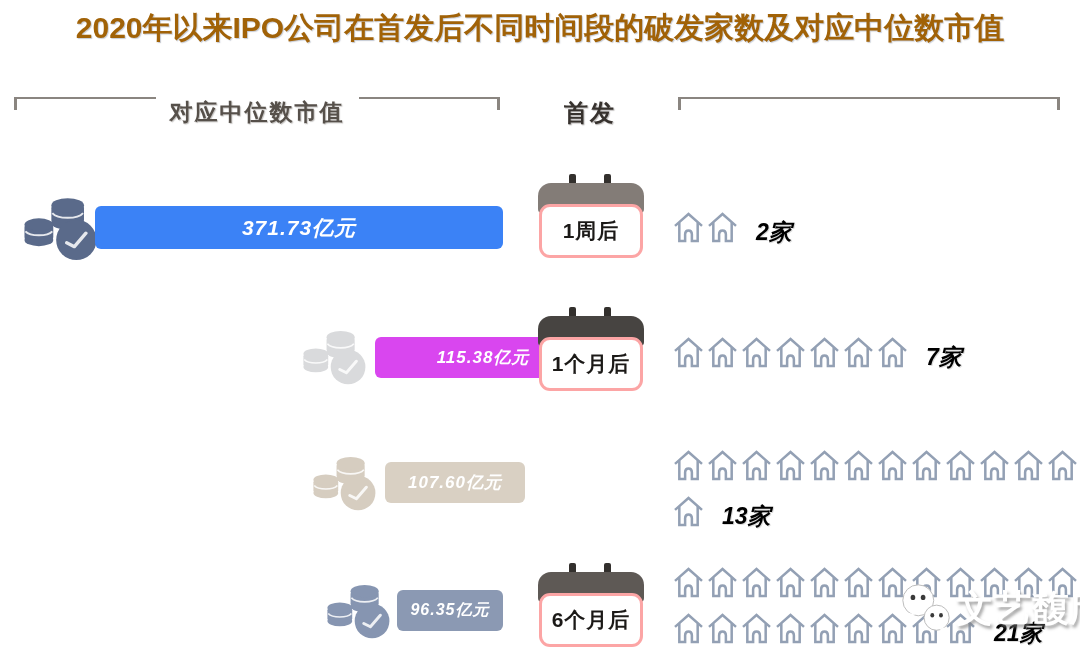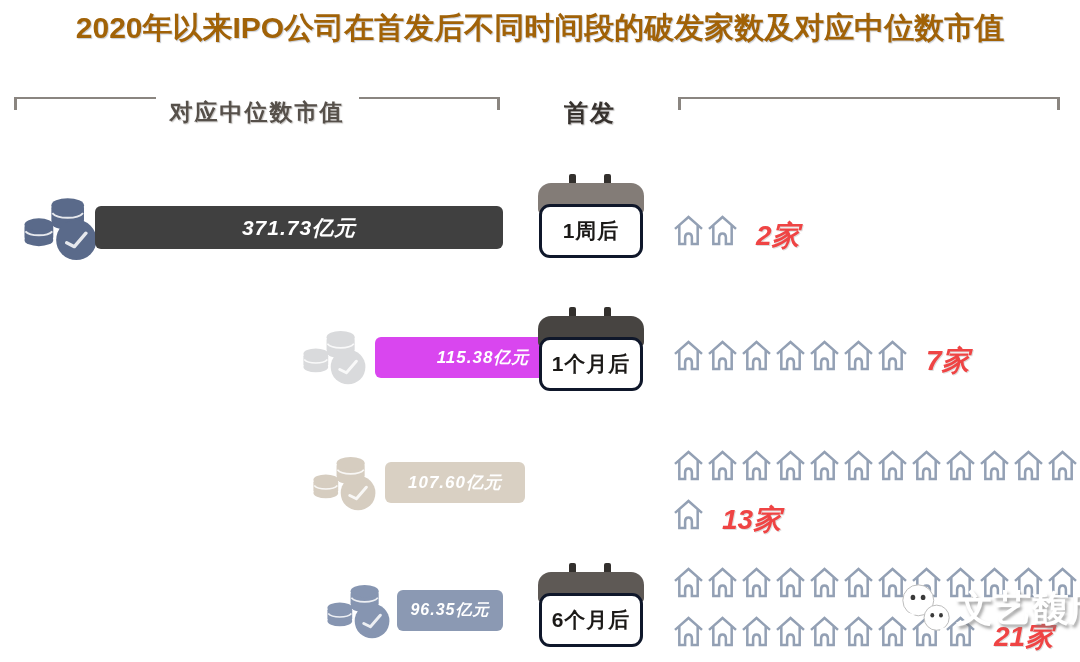--- a/index.html
+++ b/index.html
@@ -42,32 +42,32 @@
 
   
   .calendar{position:absolute;width:106px;height:84px;}
   #cal-1{left:538px;top:174px;} #cal-2{left:538px;top:307px;}
   #cal-3{left:538px;top:432px;} #cal-4{left:538px;top:563px;}
   .cal-peg{position:absolute;top:0;width:7px;height:16px;background:#33302d;border-radius:2px;}
   .cal-peg.p1{left:31px;} .cal-peg.p2{left:66px;}
   .cal-band{position:absolute;top:9px;left:0;right:0;height:30px;
             border-radius:13px 13px 4px 4px;}
   .cal-body{position:absolute;top:30px;left:1px;right:1px;bottom:0;background:#ffffff;
-            border:3px solid #0f172a;border-radius:11px;display:flex;align-items:center;
+            border:3px solid #fca5a5;border-radius:11px;display:flex;align-items:center;
             justify-content:center;font-weight:bold;font-size:21px;color:#1b1917;
             letter-spacing:1px;white-space:nowrap;}
 
   
   .houses{position:absolute;width:414px;display:flex;flex-wrap:wrap;align-items:center;
           row-gap:8px;}
   #houses-1{left:674px;top:206px;} #houses-2{left:674px;top:331px;}
   #houses-3{left:674px;top:449px;} #houses-4{left:674px;top:566px;}
   .house{width:29px;height:33px;margin-right:5px;flex:0 0 auto;}
   .house svg{width:100%;height:100%;display:block;}
-  .house-count{font-size:28px;font-weight:bold;font-style:italic;color:#ef4444;
+  .house-count{font-size:23px;font-weight:bold;font-style:italic;color:#000000;
                margin-left:14px;white-space:nowrap;text-shadow:1px 1px 0 rgba(143,143,143,0.3);margin-top:11px;}
 
   
   #watermark{position:absolute;left:896px;top:580px;display:flex;align-items:center;z-index:5;}
   #watermark svg{width:60px;height:58px;}
   #watermark .wm-text{font-size:37px;font-weight:bold;color:#ffffff;letter-spacing:1px;
                       text-shadow:2px 3px 3px rgba(125,125,125,0.65);white-space:nowrap;}
 </style>
 </head>
 <body>
@@ -159,21 +159,21 @@
       <circle cx="62" cy="52" r="21"></circle>
         </g>
       <g stroke="#ffffff" stroke-width="2" fill="none" opacity="0.85">
       <path d="M37 24 a17 7.5 0 0 0 32 0"></path>
           <path d="M9 43 a15 6.5 0 0 0 28 0"></path>
       <path d="M52 55 L60 59 L72 45" stroke-width="3.5" stroke-linecap="round" stroke-linejoin="round"></path>
         </g>
     </svg>
   </div>
 
-  <div class="bar" id="bar-1" style="background: #404040;">
+  <div class="bar" id="bar-1" style="background: #3b82f6;">
     <span>371.73亿元</span>
   </div>
   <div class="bar" id="bar-2" style="background: #d946ef; padding-left: 44px;">
     <span>115.38亿元</span>
   </div>
   <div class="bar" id="bar-3" style="background: rgb(217, 208, 195);">
     <span>107.60亿元</span>
   </div>
   <div class="bar" id="bar-4" style="background: rgb(139, 153, 179);">
     <span>96.35亿元</span>

